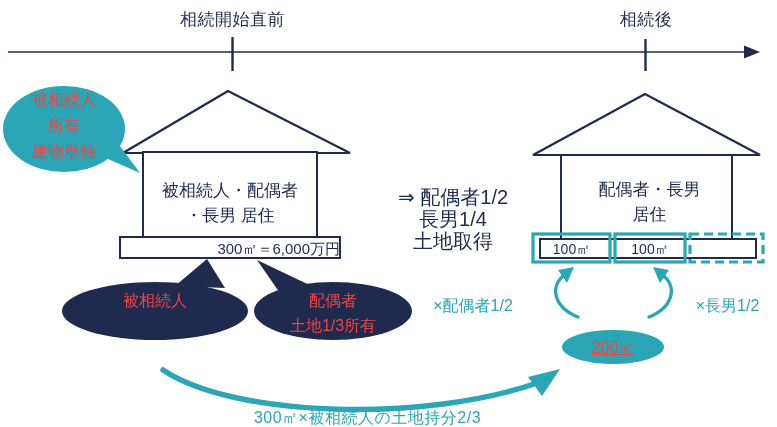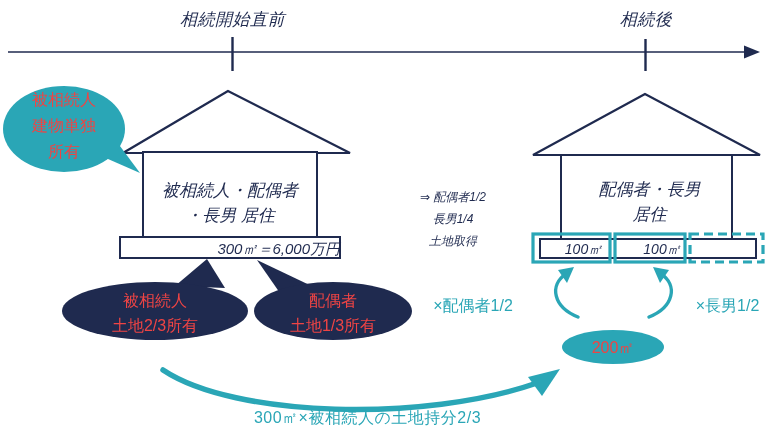--- a/index.html
+++ b/index.html
@@ -5,30 +5,30 @@
   html,body{margin:0;padding:0;background:#fff;}
   #stage{
     position:relative;
     width:777px;height:427px;
     background:#ffffff;
     font-family:"Liberation Sans","DejaVu Sans",sans-serif;
     overflow:hidden;
   }
   #shape-layer{position:absolute;left:0;top:0;width:777px;height:427px;}
   .txt{position:absolute;text-align:center;white-space:nowrap;}
-  .navy{color:#1f2a4f;font-style:italic;}
+  .navy{color:#1f2a4f;}
   .teal{color:#2aa6b6;}
   .white{color:#ef4444;}
   .tl-label{font-size:17px;letter-spacing:.5px;}
   .house-label{font-size:17px;line-height:25px;}
   .strip-label{font-size:15px;}
   .callout-label{font-size:16px;line-height:26px;font-weight:400;}
   .bubble-label{font-size:16px;line-height:25px;}
-  .transfer-label{font-size:12px;line-height:22px;}
-  .plot-label{font-size:14px;padding-left:12px;}
+  .transfer-label{font-size:20px;line-height:22px;}
+  .plot-label{font-size:14px;}
   .mult-label{font-size:16px;}
   .result-label{font-size:16px;}
   .formula-label{font-size:16px;letter-spacing:.5px;margin-top:26px;}
 </style>
 </head>
 <body>
 
 <div id="stage">
 
   <svg id="shape-layer" viewBox="0 0 777 427">
@@ -66,33 +66,32 @@
 
     <path d="M 163 370 C 235 418, 425 422, 537 383" fill="none" stroke="#2aa6b6" stroke-width="5.5" stroke-linecap="round"></path>
     <polygon points="560,369 528,377 542,396" fill="#2aa6b6"></polygon>
   </svg>
 
   <div class="txt navy tl-label" style="left:157px;top:8px;width:151px;">相続開始直前</div>
   <div class="txt navy tl-label" style="left:596px;top:8px;width:100px;">相続後</div>
 
   <div class="txt white callout-label" style="left:4px;top:87px;width:120px;">
     <div>被相続人</div>
+    <div>所有</div>
     <div>建物単独</div>
-    <div>所有</div>
   </div>
 
   <div class="txt navy house-label" style="left:143px;top:178px;width:174px;">
     <div>被相続人・配偶者</div>
     <div>・長男 居住</div>
   </div>
   <div class="txt navy strip-label" style="left:120px;top:240px;width:220px;text-align:right;">300㎡＝6,000万円</div>
 
   <div class="txt white bubble-label" style="left:62px;top:288px;width:186px;">
     <div>被相続人</div>
-    <div>土地2/3所有</div>
   </div>
   <div class="txt white bubble-label" style="left:240px;top:288px;width:186px;">
     <div>配偶者</div>
     <div>土地1/3所有</div>
   </div>
 
   <div class="txt navy transfer-label" style="left:388px;top:186px;width:130px;">
     <div>⇒ 配偶者1/2</div>
     <div>長男1/4</div>
     <div>土地取得</div>
@@ -101,17 +100,17 @@
   <div class="txt navy house-label" style="left:561px;top:177px;width:177px;">
     <div>配偶者・長男</div>
     <div>居住</div>
   </div>
   <div class="txt navy plot-label" style="left:535px;top:241px;width:73px;">100㎡</div>
   <div class="txt navy plot-label" style="left:617px;top:241px;width:66px;">100㎡</div>
 
   <div class="txt teal mult-label" style="left:408px;top:296px;width:130px;">×配偶者1/2</div>
   <div class="txt teal mult-label" style="left:680px;top:296px;width:95px;">×長男1/2</div>
 
-  <div class="txt white result-label" style="left:563px;top:338px;width:100px;">200㎡</div>
+  <div class="txt white result-label" style="left:563px;top:338px;width:100px;text-decoration:underline;">200㎡</div>
 
   <div class="txt teal formula-label" style="left:215px;top:382px;width:305px;">300㎡×被相続人の土地持分2/3</div>
 
 </div>
 
 </body></html>

